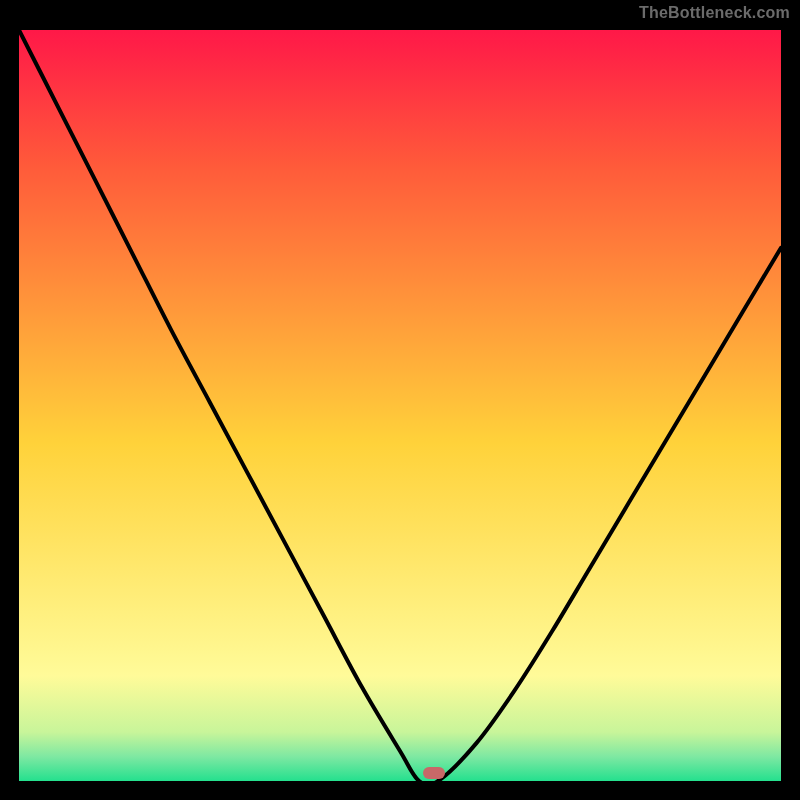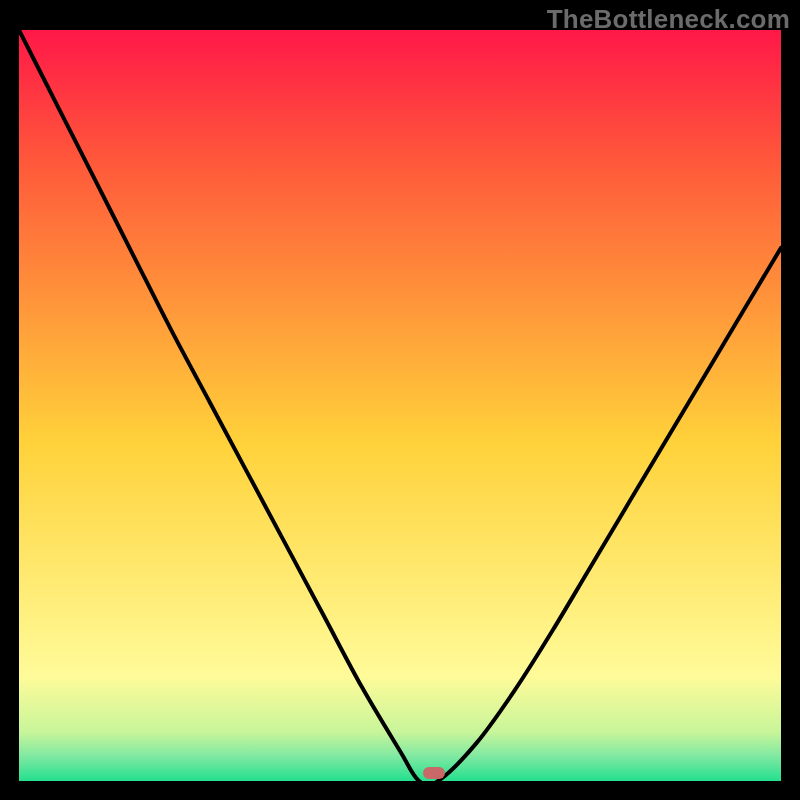--- a/index.html
+++ b/index.html
@@ -15,21 +15,21 @@
     position: relative;
     width: 800px;
     height: 800px;
     background: #000;
   }
   .watermark {
     position: absolute;
     top: 4px;
     right: 10px;
     color: #6b6b6b;
-    font-size: 26px;
+    font-size: 16px;
     font-weight: 600;
     letter-spacing: 0.2px;
     z-index: 5;
   }
   .plot {
     position: absolute;
     left: 19px;
     top: 30px;
     width: 762px;
     height: 751px;

